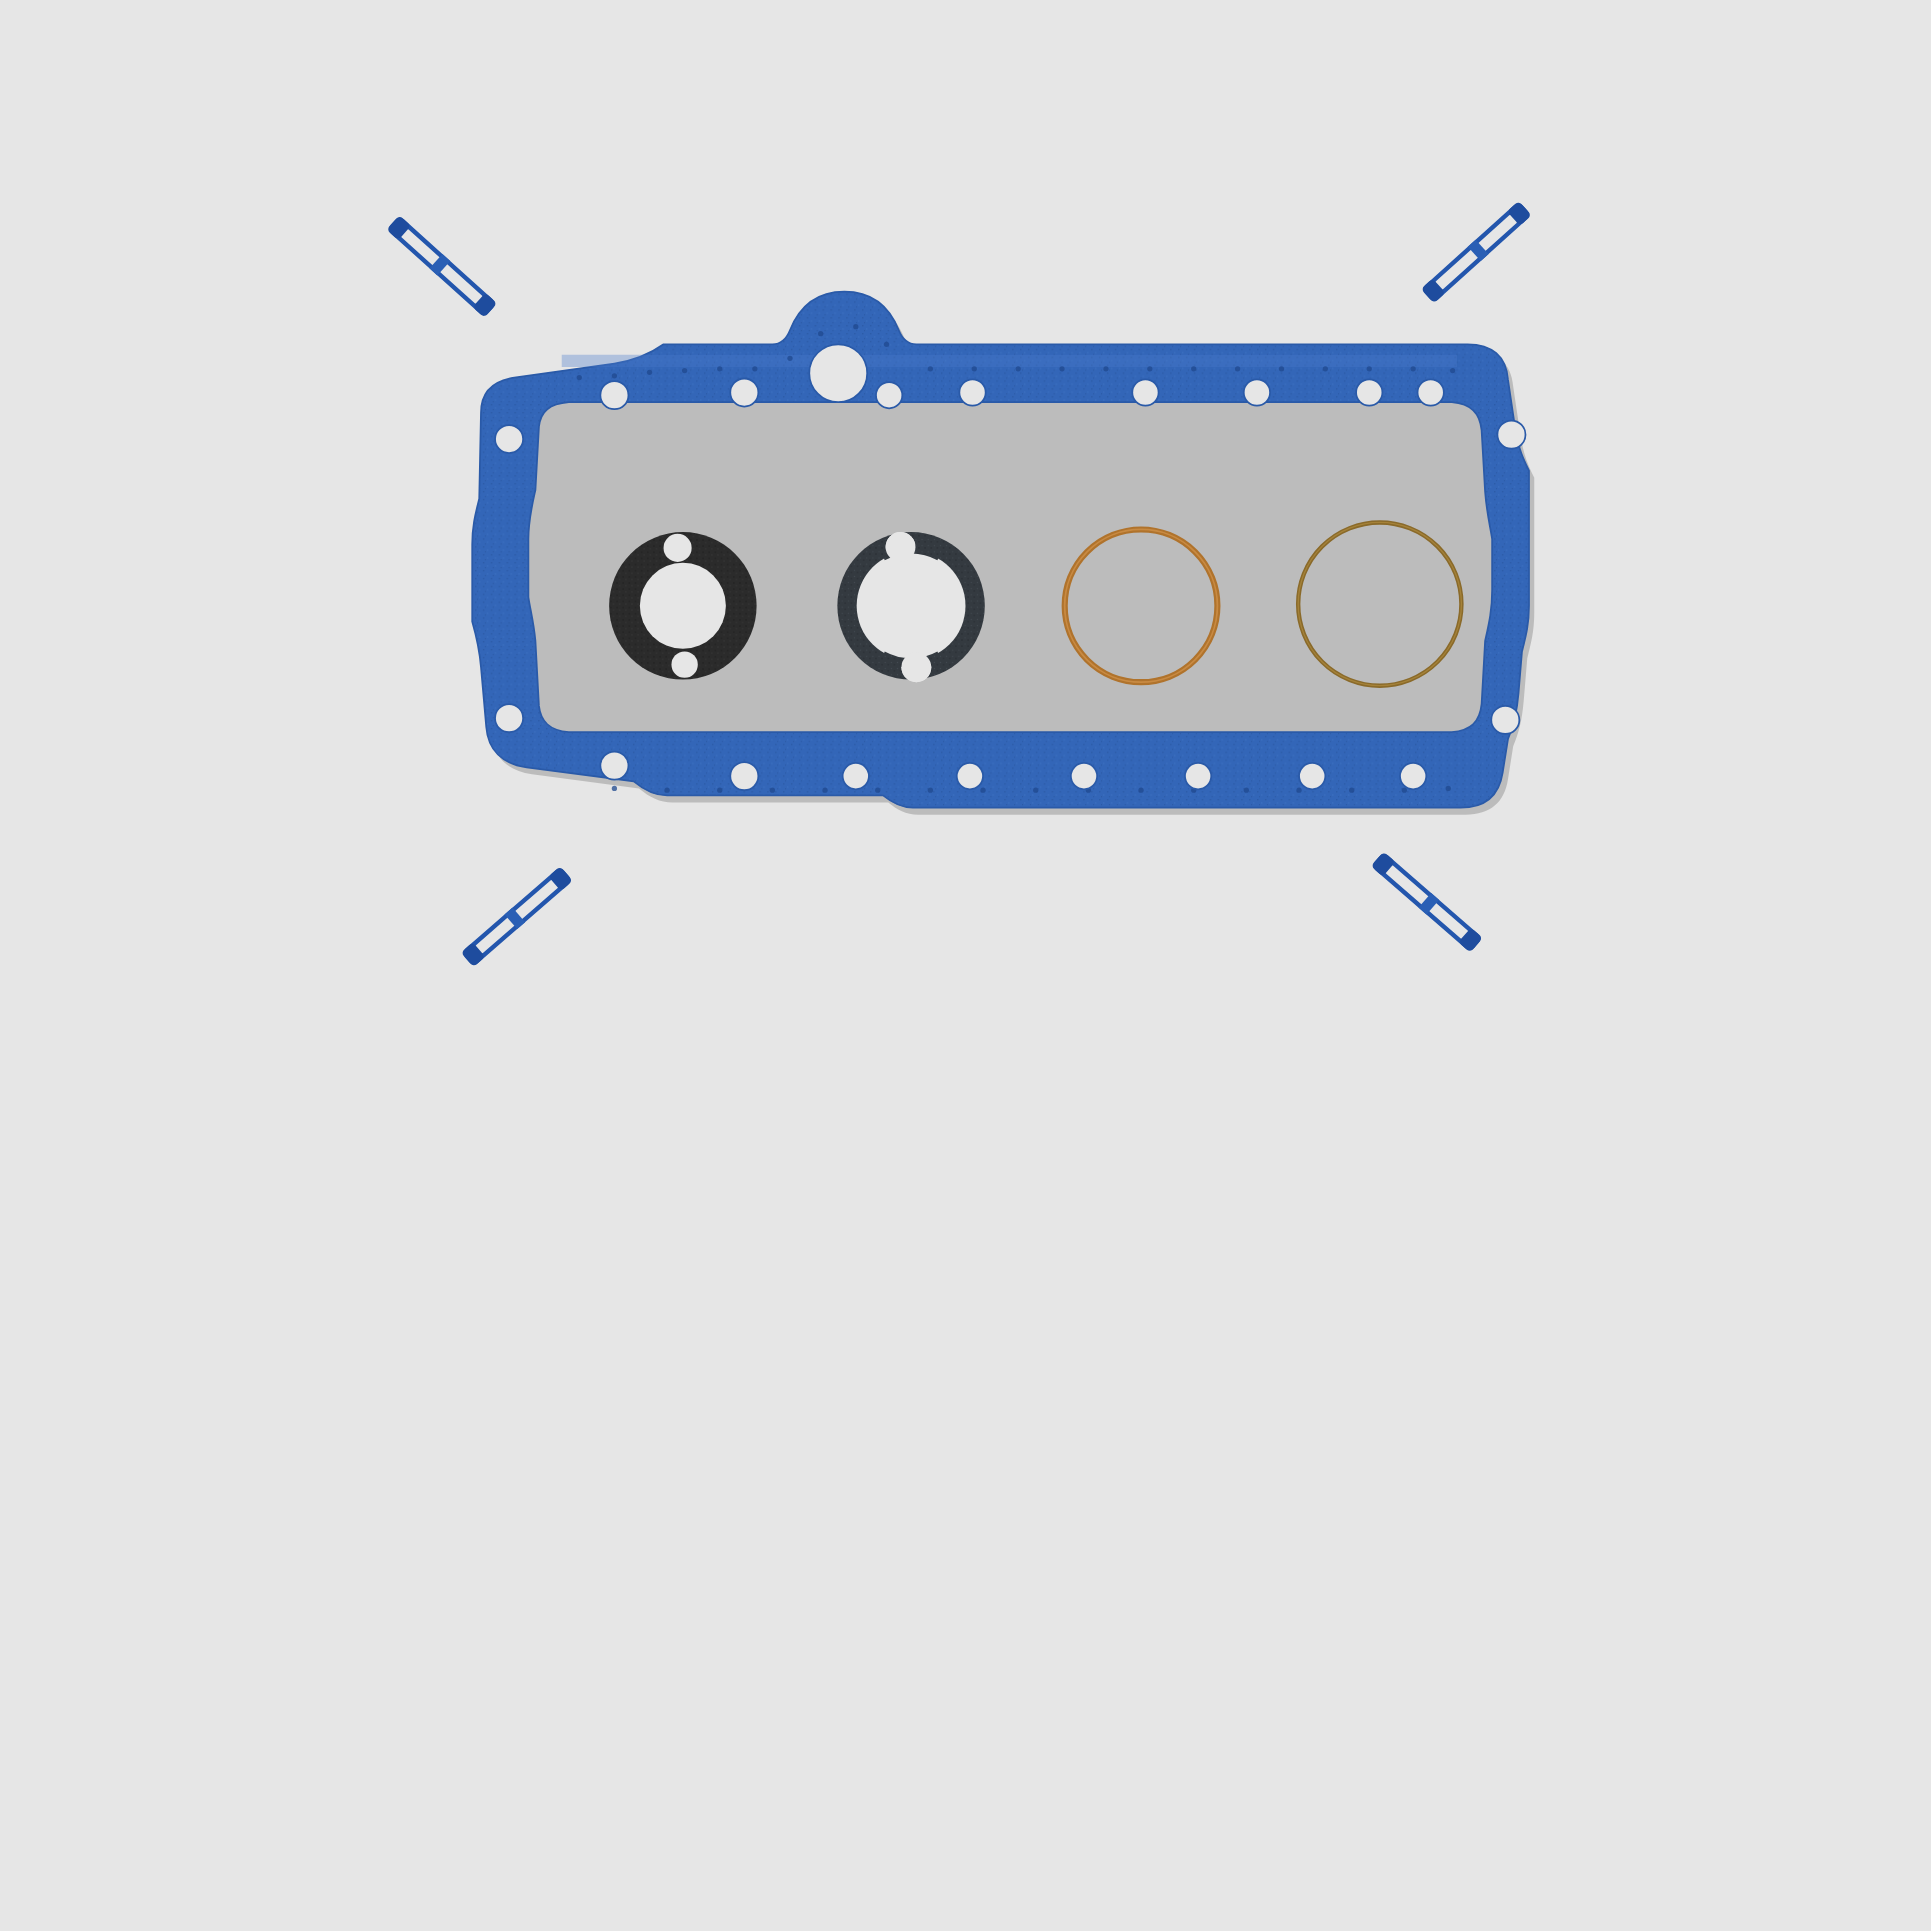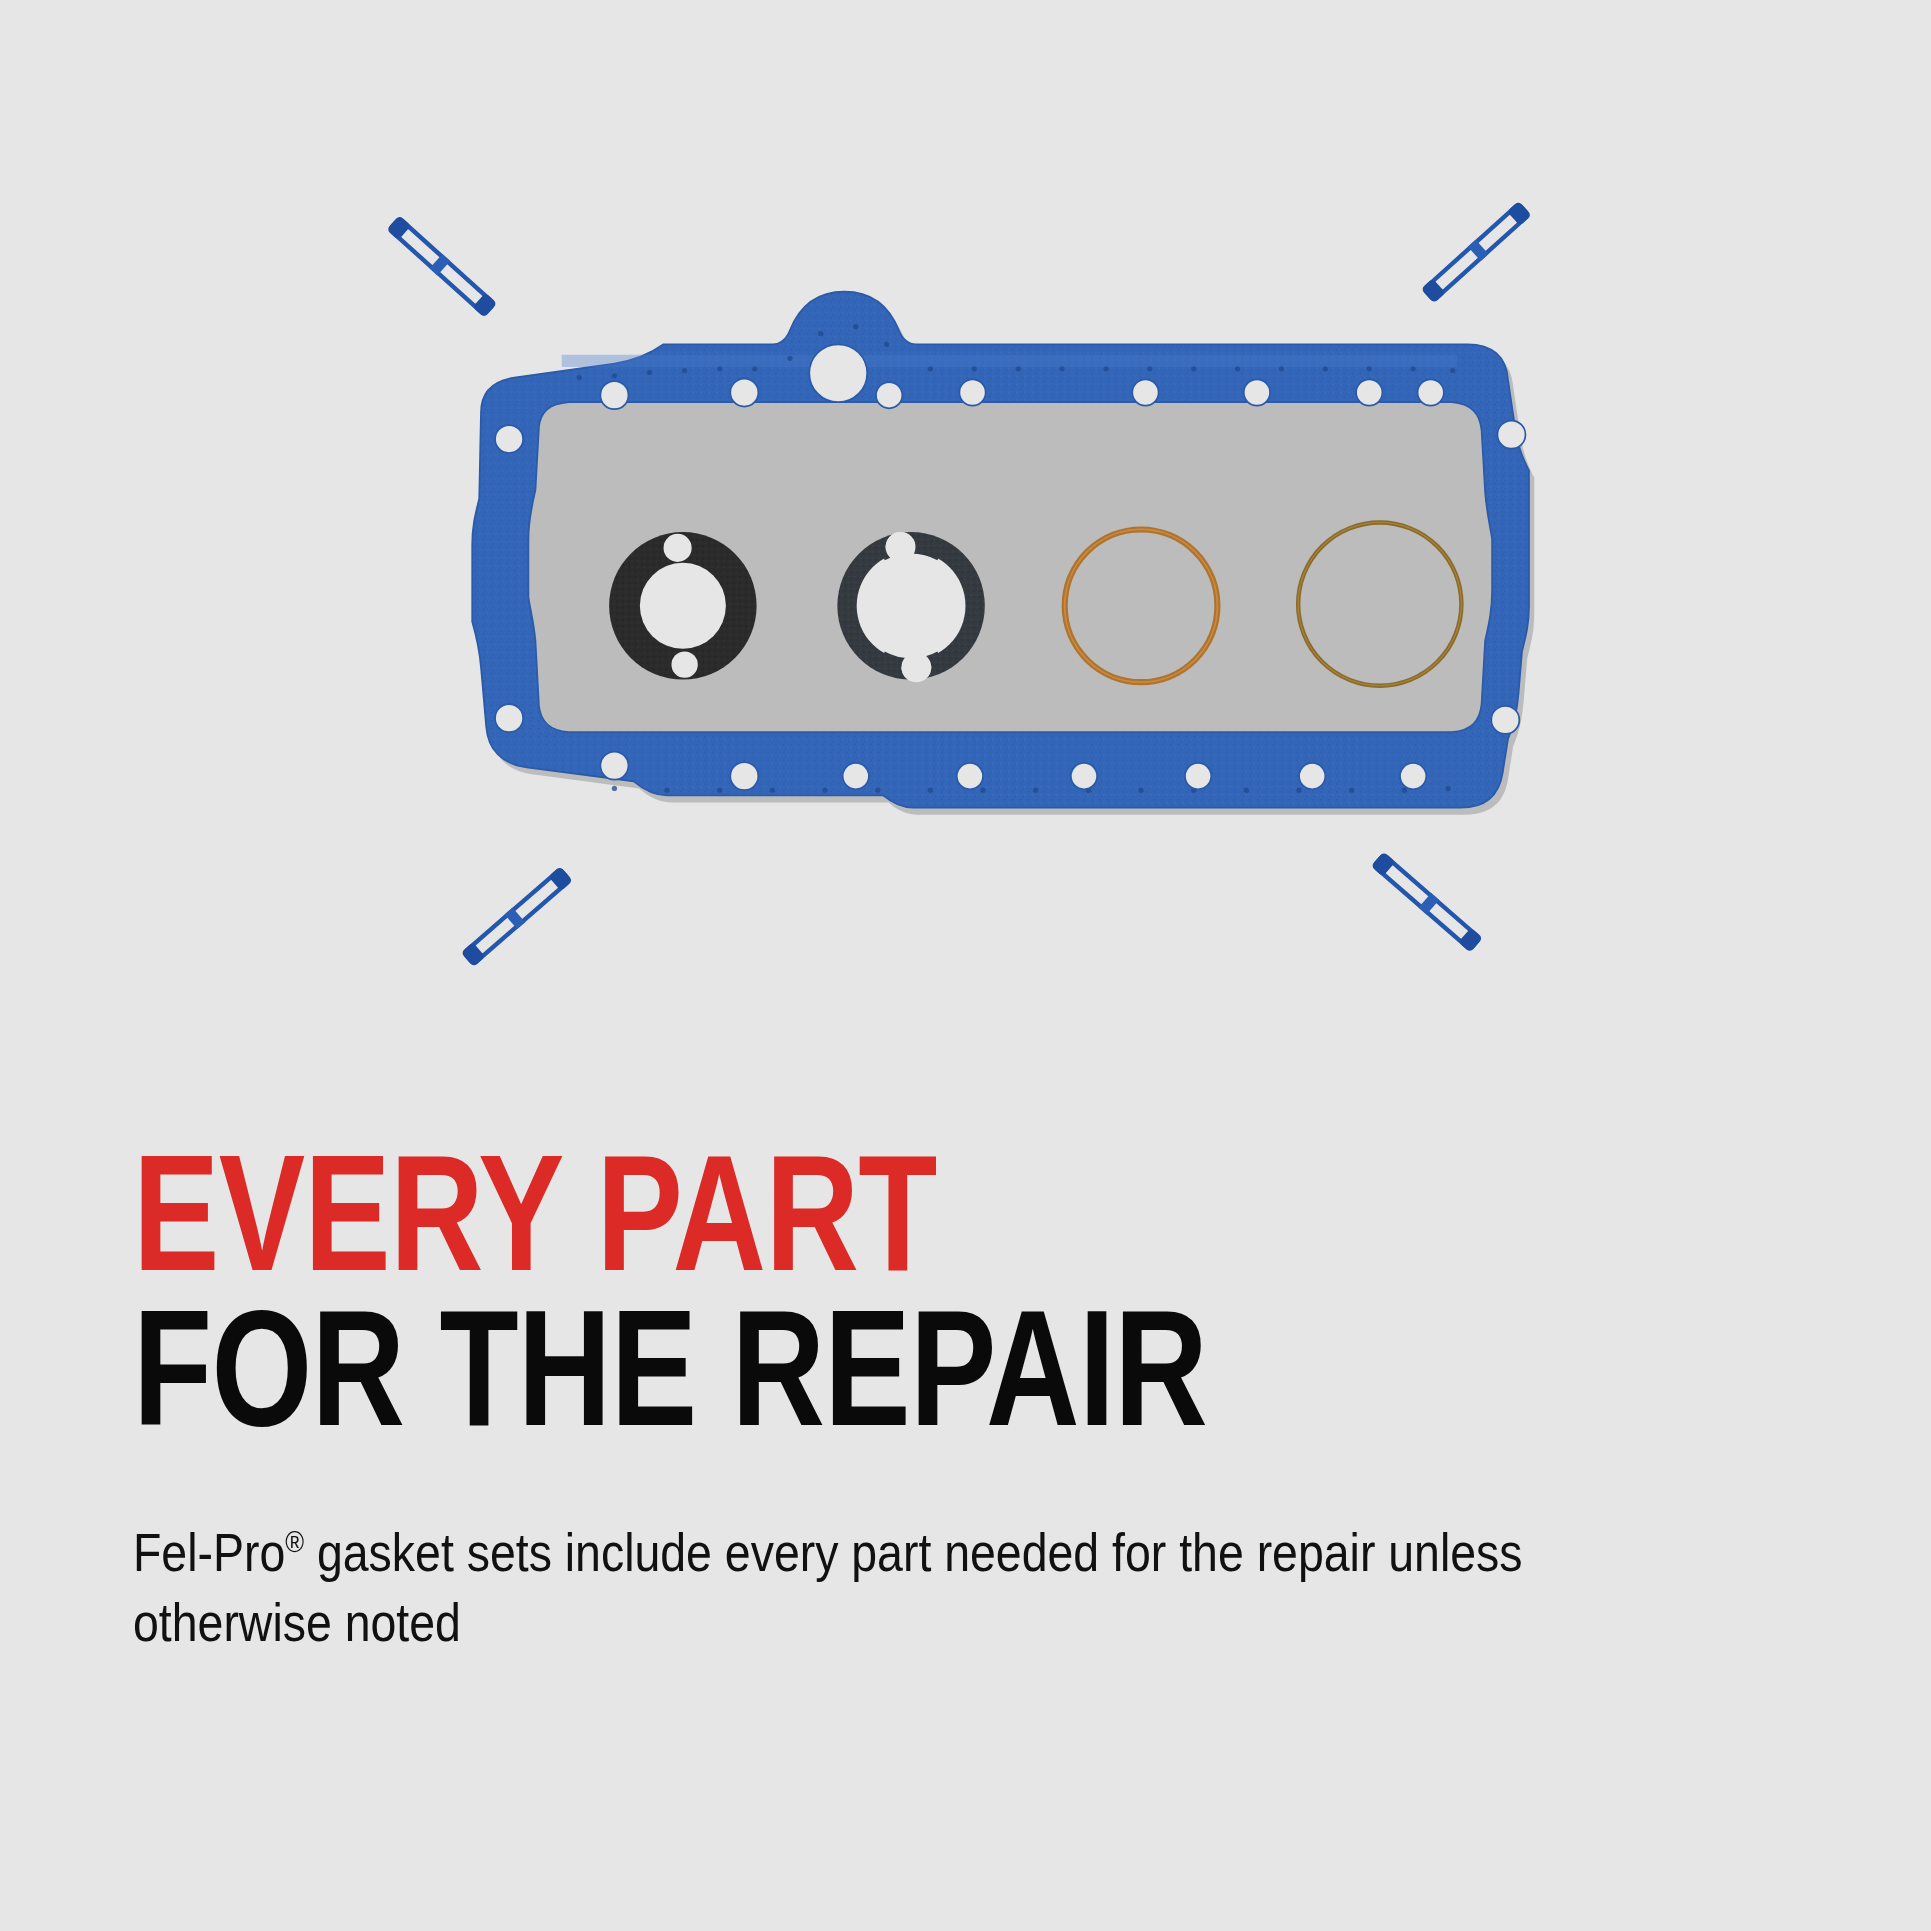--- a/index.html
+++ b/index.html
@@ -361,22 +361,15 @@
         <circle cx="1300" cy="690" r="87" fill="none" stroke="#d89a52" stroke-width="2" opacity="0.6"></circle>
       </g>
 
       <g>
         <circle cx="1572" cy="688" r="93" fill="none" stroke="#8a6a2a" stroke-width="5"></circle>
         <circle cx="1572" cy="688" r="93" fill="none" stroke="#b89345" stroke-width="1.5" opacity="0.6"></circle>
       </g>
     </svg>
   </div>
 
-  <div id="copy-block">
-    <h1 class="headline" id="headline-line1">EVERY PART</h1>
-
-    <h2 class="headline" id="headline-line2">FOR THE REPAIR</h2>
-
-    <p id="subcopy"><span>Fel-Pro</span><sup>®</sup><span> gasket sets include every part needed for the repair unless otherwise noted</span></p>
-  </div>
 
 </div>
 
 
 </body></html>

